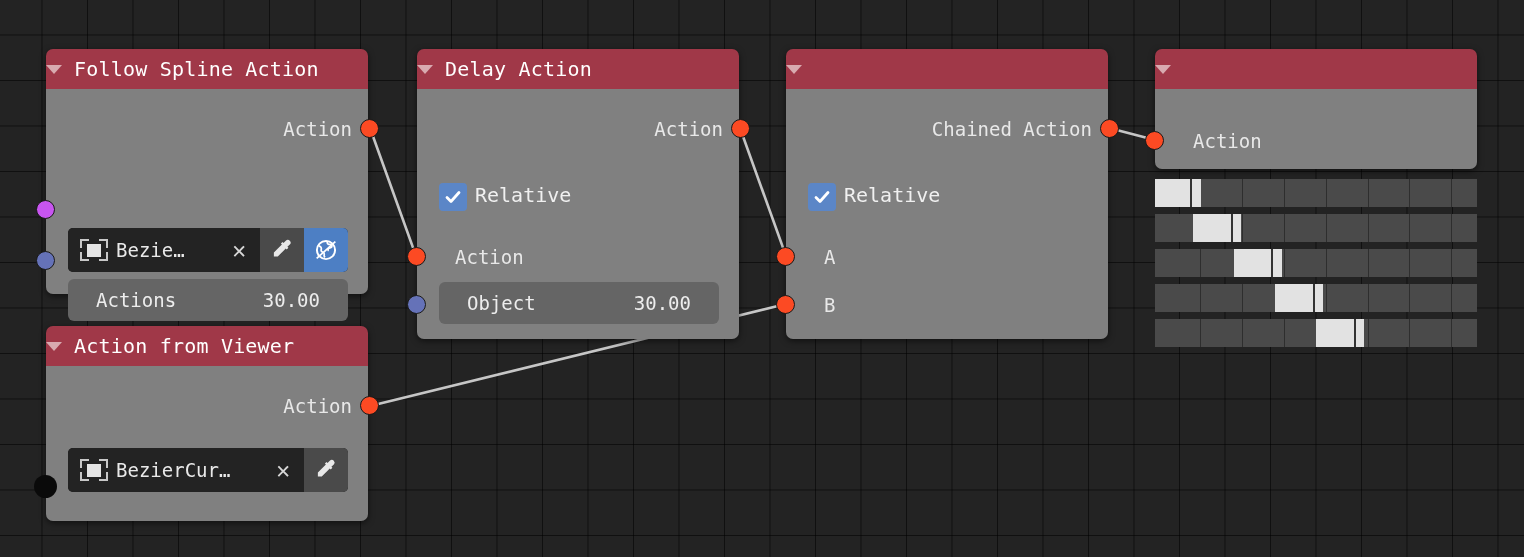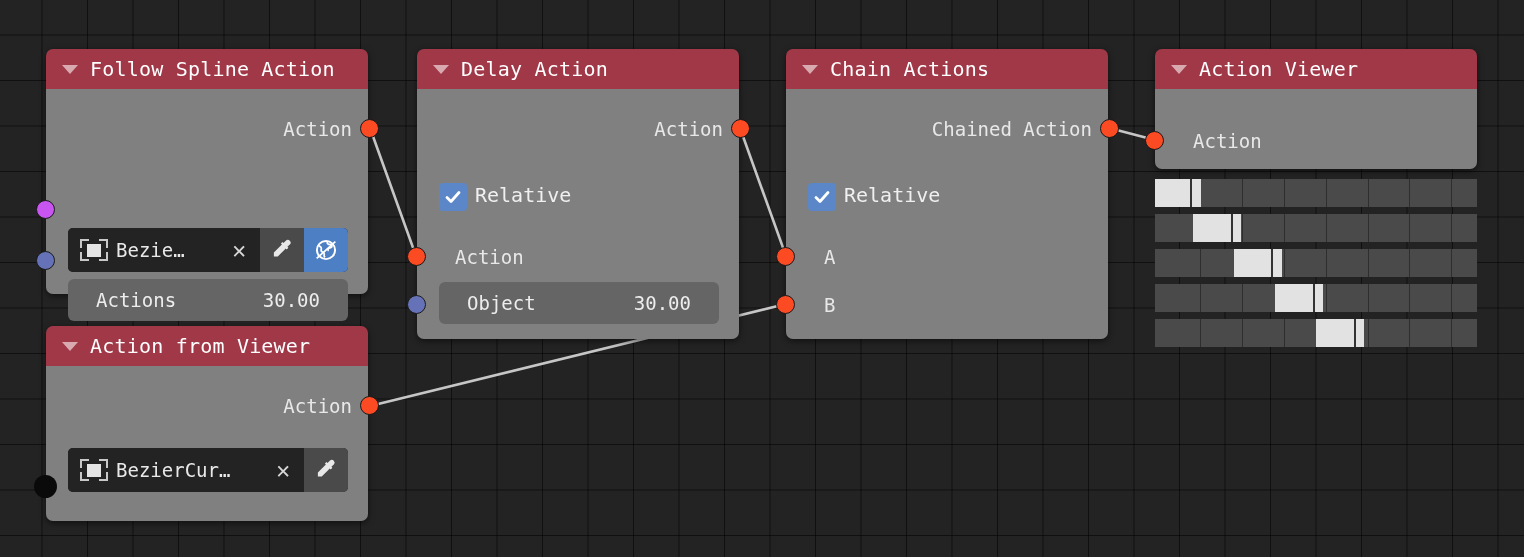--- a/index.html
+++ b/index.html
@@ -43,21 +43,21 @@
     border-radius: 7px;
     box-shadow: 0 2px 6px rgba(0,0,0,0.55);
     z-index: 10;
   }
   .node-header {
     height: 40px;
     border-radius: 7px 7px 0 0;
     background: #a03848;
     display: flex;
     align-items: center;
-    padding-left: 16px;
+    padding-left: 0;
     box-sizing: border-box;
   }
   .tri {
     width: 0; height: 0;
     border-left: 8px solid transparent;
     border-right: 8px solid transparent;
     border-top: 9px solid #d8aab0;
     margin-right: 12px;
     flex: none;
   }
@@ -305,21 +305,20 @@
       </div>
     </div>
     <div class="socket sock-action" style="left:314px; top:70px;"></div>
     <div class="socket sock-action" style="left:-10px; top:198px;"></div>
     <div class="socket sock-blue" style="left:-10px; top:246px;"></div>
   </div>
 
   <div class="node" style="left:786px; top:49px; width:322px;">
     <div class="node-header">
       <div class="tri"></div>
-      <div class="node-title">Chain Actions</div>
     </div>
     <div class="node-body" style="height:250px;">
       <div class="sock-label right" style="top:29px;">Chained Action</div>
 
       <div class="chk-row" style="left:22px; top:94px;">
         <div class="chk-box">
           <svg width="20" height="20" viewBox="0 0 20 20">
             <path d="M4 10.5 L8 14.5 L16 5.5" fill="none" stroke="#ffffff" stroke-width="2.8" stroke-linecap="round" stroke-linejoin="round"></path>
           </svg>
         </div>
@@ -330,21 +329,20 @@
       <div class="sock-label left" style="top:205px;">B</div>
     </div>
     <div class="socket sock-action" style="left:314px; top:70px;"></div>
     <div class="socket sock-action" style="left:-10px; top:198px;"></div>
     <div class="socket sock-action" style="left:-10px; top:246px;"></div>
   </div>
 
   <div class="node" style="left:1155px; top:49px; width:322px;">
     <div class="node-header">
       <div class="tri"></div>
-      <div class="node-title">Action Viewer</div>
     </div>
     <div class="node-body" style="height:80px;">
       <div class="sock-label left" style="top:41px;">Action</div>
     </div>
     <div class="socket sock-action" style="left:-10px; top:82px;"></div>
   </div>
 
   <div class="timeline" style="left:1155px; top:179px; width:322px;">
 
     <div class="tl-row">

